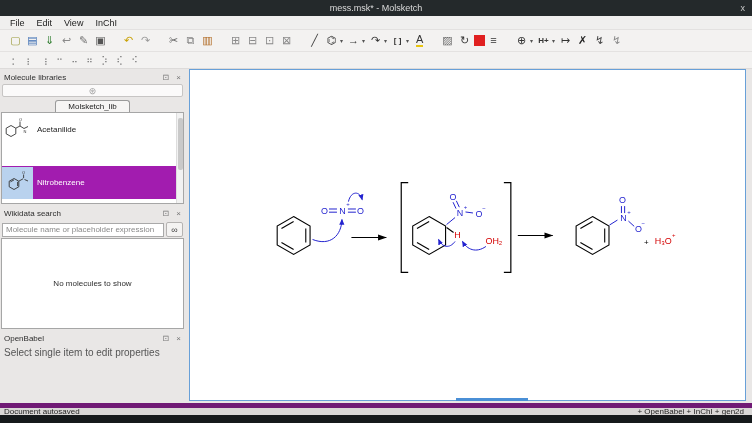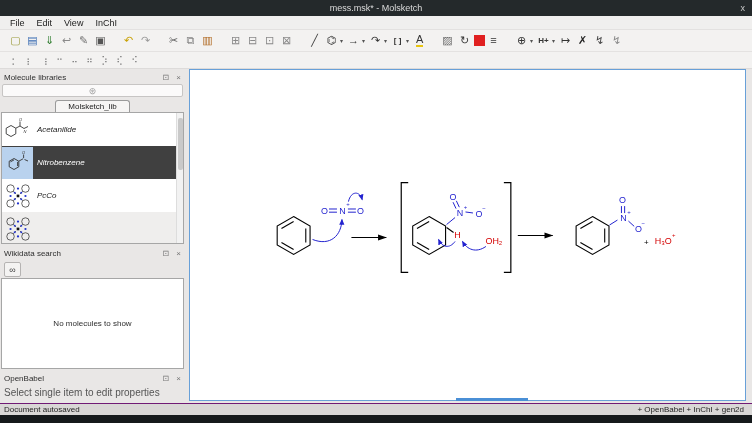--- a/index.html
+++ b/index.html
@@ -38,27 +38,27 @@
     padding:2px 3px 0 1px; }
   .panel-h { height:13px; display:flex; align-items:center; justify-content:space-between;
     font-size:8px; color:#2e2e2e; padding:0 3px; }
   .panel-h .ph span { margin-left:5px; color:#777; font-size:8px; cursor:default; }
   .gearbtn { height:13px; margin:0 1px; border:1px solid #c7c5c4; background:#fbfafa;
     border-radius:2px; display:flex; align-items:center; justify-content:center;
     font-size:9px; color:#a0a0a0; cursor:default; }
   .tabrow { height:15px; display:flex; justify-content:center; align-items:flex-end; }
   .tab { font-size:8px; color:#222; padding:1px 12px 1px 12px; background:#f6f5f4;
     border:1px solid #9a9a9a; border-bottom:none; border-radius:3px 3px 0 0; cursor:default;text-align:right; }
-  .liblist { height:132px; border:1px solid #a6a6a6; background:#fff;
-    overflow:hidden; position:relative;font-style:italic; }
+  .liblist { height:92px; border:1px solid #a6a6a6; background:#fff;
+    overflow:hidden; position:relative; }
   .librow { height:33px; display:flex; align-items:center; cursor:default; }
   .librow .thumb { width:31px; height:32px; flex:none; display:flex;
     align-items:center; justify-content:center; }
   .librow .lab { font-size:8px; color:#1a1a1a; margin-left:4px; }
-  .librow.sel { background:#404040; }
+  .librow.sel { background:#a21caf;margin-top:20px; }
   .librow.sel .lab { color:#fff; }
   .librow.sel .thumb { background:#b9d2ee; }
   .librow.alt { background:#efeeed; }
   .vscroll { position:absolute; right:0; top:0; width:7px; height:100%;
     background:#f2f2f2; border-left:1px solid #ddd; }
   .vthumb { position:absolute; left:1px; top:5px; width:5px; height:52px;
     background:#c9c9c9; border-radius:2px; cursor:default; }
   .searchrow { height:17px; display:flex; align-items:center; margin:1px 1px 0 1px; }
   .searchrow input { flex:1; height:14px; font-size:8px; border:1px solid #a9a9a9;
     padding:0 3px; color:#444; outline:none; min-width:0; }
@@ -70,21 +70,21 @@
     display:flex; align-items:center; justify-content:center; font-size:8px; color:#2e2e2e; }
   .gap3 { height:3px; flex:none; }
   .prophint { font-size:10px; color:#555; padding:2px 3px; flex:1; }
   
   .canvas-wrap { flex:1; margin:0 6px 2px 2px; border:1px solid #68a0d8;
     background:#fff; position:relative; }
   .canvas-wrap svg { display:block; width:100%; height:100%; }
   .hthumb { position:absolute; bottom:-1px; left:48%; width:72px; height:3px;
     background:#4a8fd6; cursor:default; }
   
-  .statusbar { height:12px; background:#d9d7d6; border-top:1px solid #701a75;
+  .statusbar { height:12px; background:#d9d7d6; border-top:5px solid #701a75;
     font-size:8px; color:#1e1e1e; display:flex; align-items:center;
     justify-content:space-between; padding:0 8px 0 4px; }
   .bottomstrip { height:9px; background:#15191b; }
 </style>
 </head>
 <body>
 
 <div class="titlebar">
   <span>mess.msk* - Molsketch</span>
   <span class="close">x</span>
@@ -275,20 +275,21 @@
 
     <div class="panel-h">
       <span>Wikidata search</span>
       <span class="ph">
         <span>⊡</span>
         <span>×</span>
       </span>
     </div>
 
     <div class="searchrow">
+      <input type="text" placeholder="Molecule name or placeholder expression" style="">
       <span class="sbtn">
         <span>∞</span>
       </span>
     </div>
 
     <div class="wdlist">
       <span>No molecules to show</span>
     </div>
 
     <div class="gap3"></div>

